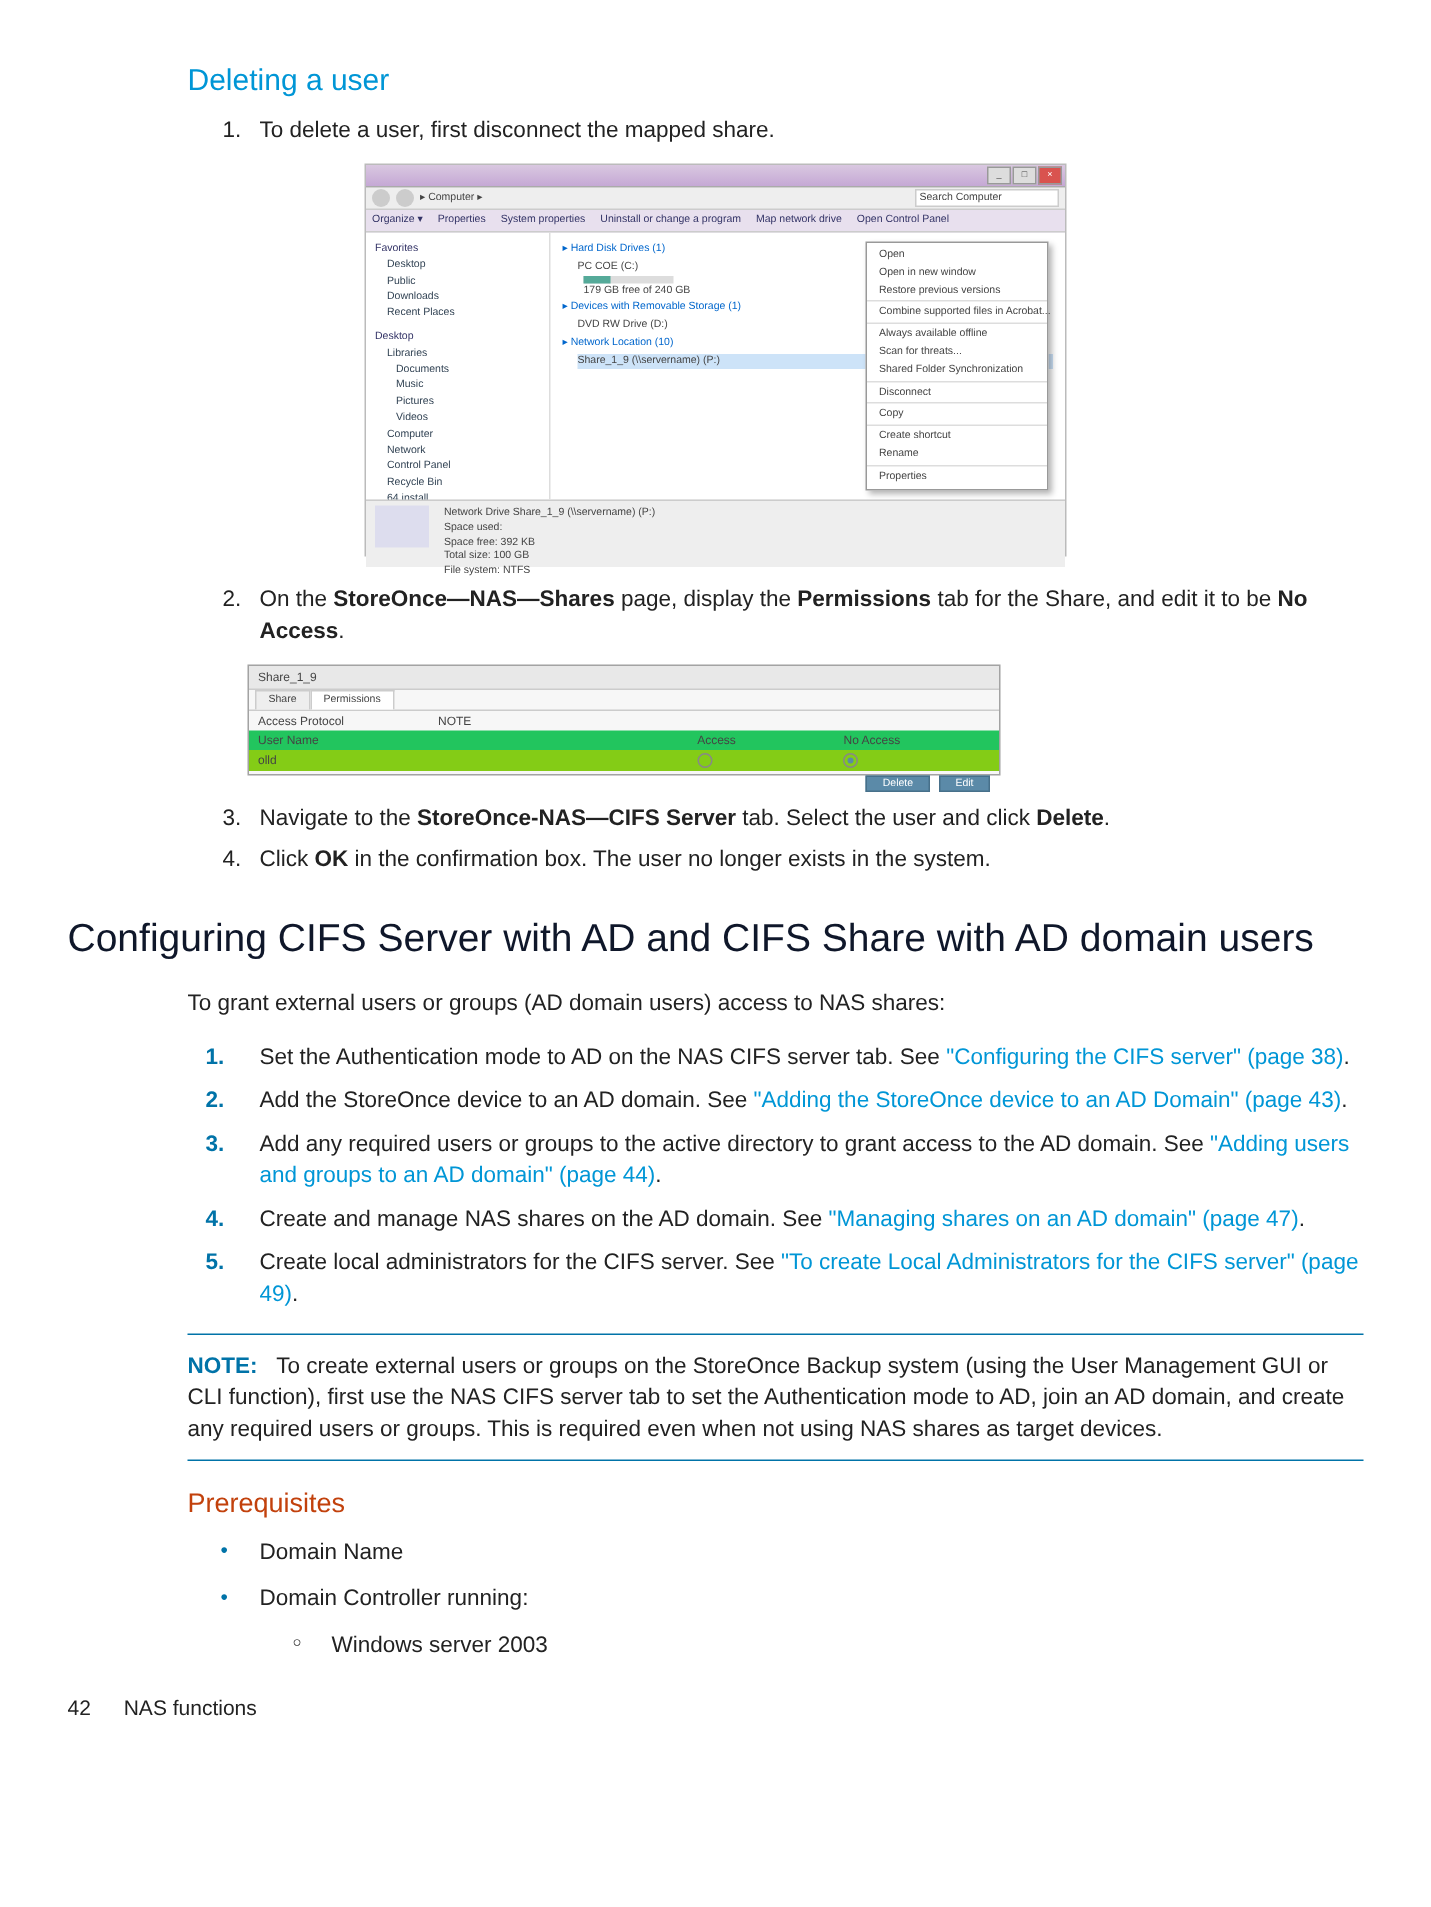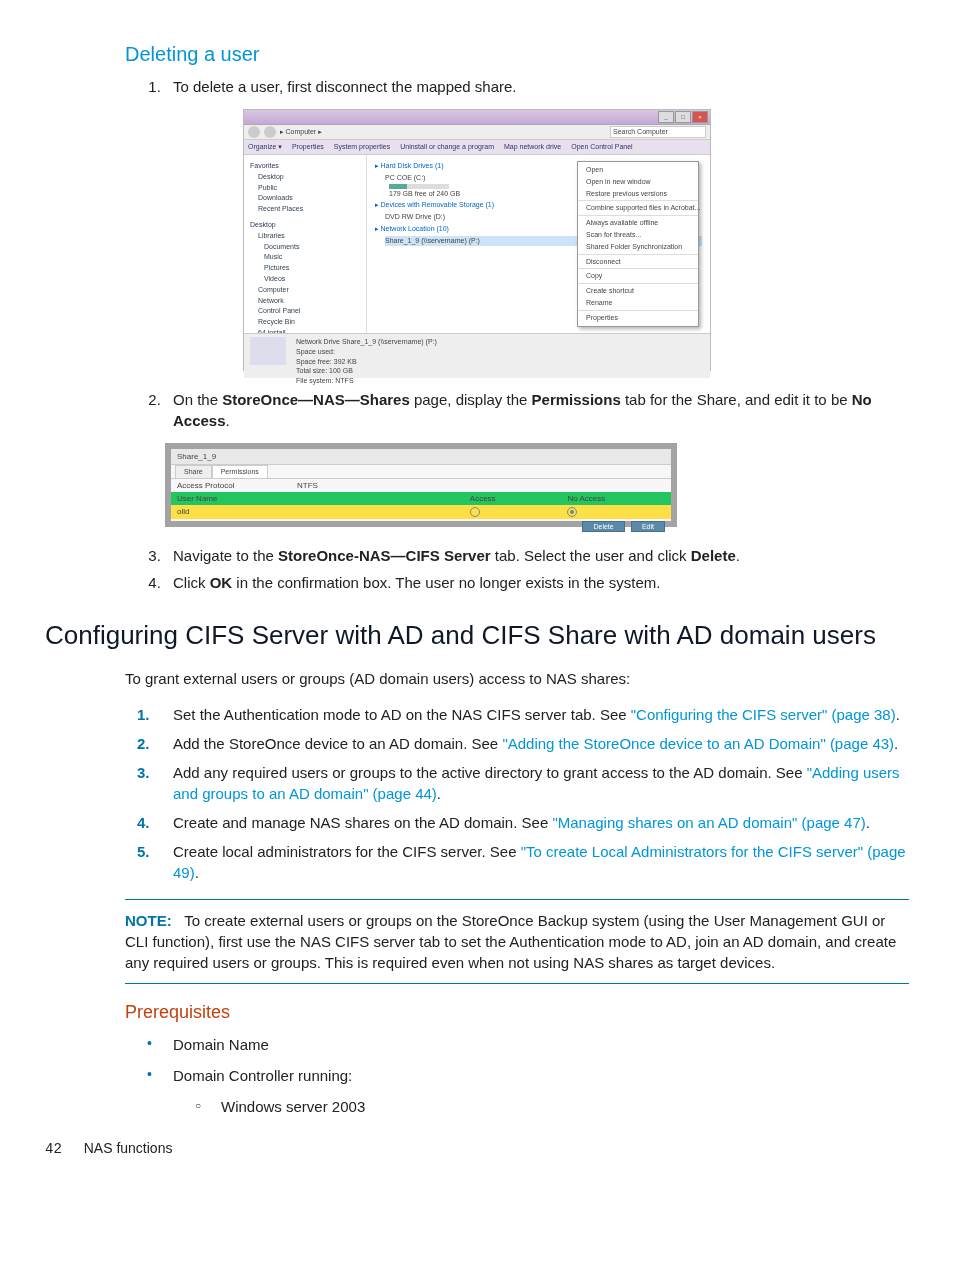--- a/index.html
+++ b/index.html
@@ -105,21 +105,21 @@
     content: "○";
     position: absolute;
     left: -18px;
     font-size: 10px;
     top: 3px;
   }
   .footer {
     margin-top: 22px;
     font-size: 14px;
   }
-  .page-num { margin-right: 18px; font-family: Liberation Mono, monospace; }
+  .page-num { margin-right: 18px; }
   .screenshot {
     width: 466px;
     height: 260px;
     margin: 12px auto 18px auto;
     border: 1px solid #bbb;
     background: #fff;
     font-size: 7px;
     color: #444;
     position: relative;
     font-family: Tahoma, Arial, sans-serif;
@@ -144,36 +144,36 @@
   .ss-main .bar i { position:absolute; left:0; top:0; bottom:0; width:30%; background:#5a9;}
   .ss-context { position:absolute; left:210px; top:6px; width:120px; background:#fff; border:1px solid #999; box-shadow:2px 2px 4px rgba(0,0,0,0.3); padding:2px 0;}
   .ss-context div { padding:1px 8px; white-space:nowrap;}
   .ss-context hr { margin:1px 0; border:none; border-top:1px solid #ddd;}
   .ss-status { height:38px; border-top:1px solid #ccc; background:#eee; padding:3px 6px; display:flex; gap:10px;}
   .ss-status .thumb { width:36px; height:28px; background:#dde;}
   .screenshot2 {
     width: 500px;
     height: 72px;
     margin: 12px 0 18px 120px;
-    border:6px solid #a3a3a3;
+    border:1px solid #a3a3a3;
     background:#f7f7f7;
     font-size:8px;
     font-family: Tahoma, Arial, sans-serif;
     color:#444;
   }
   .ss2-title { background:#e8e8e8; padding:2px 6px; border-bottom:1px solid #ccc;}
   .ss2-tabs { display:flex; gap:0; border-bottom:1px solid #ccc; padding-left:4px;}
   .ss2-tabs span { padding:1px 8px; border:1px solid #ccc; border-bottom:none; background:#eee; font-size:7px;}
   .ss2-tabs span.active { background:#fff;}
   .ss2-row { display:flex; padding:1px 6px;}
   .ss2-row .l { width:120px;}
   .ss2-thead { display:flex; background:#22c55e; padding:1px 6px; font-weight:normal;}
   .ss2-thead span, .ss2-trow span { flex:1;}
   .ss2-thead span:first-child, .ss2-trow span:first-child { flex:3;}
-  .ss2-trow { display:flex; padding:1px 6px; background:#fde047;}
+  .ss2-trow { display:flex; padding:1px 6px; background:#84cc16;}
   .ss2-btns { text-align:right; padding:2px 6px;}
   .ss2-btns button { font-size:7px; background:#5b8aa8; color:#fff; border:1px solid #47708a; padding:1px 10px; margin-left:4px;}
   .radio { display:inline-block; width:8px; height:8px; border:1px solid #888; border-radius:50%; vertical-align:middle;}
   .radio.sel::after { content:""; display:block; width:4px; height:4px; background:#5b8aa8; border-radius:50%; margin:2px;}
   b { font-weight:bold; }
 </style>
 </head>
 <body>
 
 <div class="h3">Deleting a user</div>
@@ -277,21 +277,21 @@
 </ol>
 
 <div class="screenshot2">
   <div class="ss2-title">Share_1_9</div>
   <div class="ss2-tabs">
     <span>Share</span>
     <span class="active">Permissions</span>
   </div>
   <div class="ss2-row">
     <span class="l">Access Protocol</span>
-    <span>NTFS</span>
+    <span>NOTE</span>
   </div>
   <div class="ss2-thead">
     <span>User Name</span>
     <span>Access</span>
     <span>No Access</span>
   </div>
   <div class="ss2-trow">
     <span>olld</span>
     <span><span class="radio"></span></span>
     <span><span class="radio sel"></span></span>

